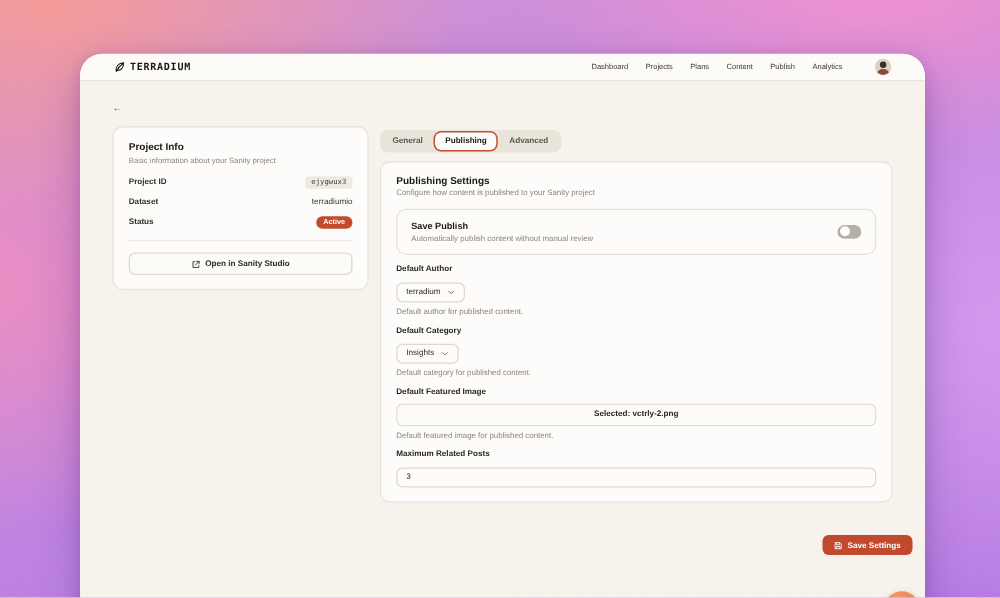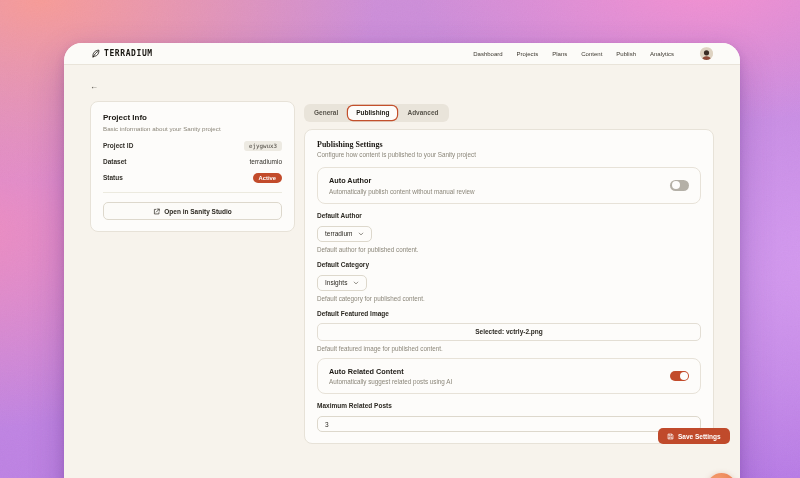--- a/index.html
+++ b/index.html
@@ -61,21 +61,21 @@
     font-size:6.5px; font-weight:bold; color:#2c2922;
   }
 
   
   .right-col { flex:1; margin-left:9px; }
   .tabs { display:inline-flex; background:#e9e4da; border-radius:6px; padding:2px; gap:2px; }
   .tab { font-size:6.5px; font-weight:bold; color:#59554c; padding:3px 8px 3.5px; border-radius:5px; cursor:pointer; }
   .tab.active { background:#fdfcfa; color:#1d1a14; box-shadow:0 0 0 1.2px #c3502c; }
 
   .panel { margin-top:7px; padding:10px 12px 11px; }
-  .sec-title { font-size:8px; font-weight:bold; color:#1c1914;font-family:Liberation Serif, serif; }
+  .sec-title { font-size:8px; font-weight:bold; color:#1c1914; }
   .sec-sub { font-size:6.3px; color:#8b8679; margin:2.5px 0 9px; }
 
   .toggle-card { border:1px solid #e7e2d8; border-radius:8px; padding:8px 11px; display:flex; align-items:center; justify-content:space-between; background:#fdfcfa; }
   .tc-title { font-size:7.3px; font-weight:bold; color:#1c1914; }
   .tc-desc { font-size:6.3px; color:#8b8679; margin-top:2.5px; }
   .switch { width:19px; height:10.5px; border-radius:6px; background:#b4b0a7; position:relative; flex:0 0 auto; cursor:pointer; }
   .switch .knob { position:absolute; top:1.2px; left:1.5px; width:8px; height:8px; border-radius:50%; background:#fdfdfc; }
   .switch.on { background:#c24b2b; }
   .switch.on .knob { left:auto; right:1.5px; }
 
@@ -179,21 +179,21 @@
           <span class="tab active">Publishing</span>
           <span class="tab">Advanced</span>
         </div>
 
         <div class="card panel">
           <div class="sec-title">Publishing Settings</div>
           <div class="sec-sub">Configure how content is published to your Sanity project</div>
 
           <div class="toggle-card">
             <div>
-              <div class="tc-title">Auto Author</div>
+              <div class="tc-title">Save Publish</div>
               <div class="tc-desc">Automatically publish content without manual review</div>
             </div>
             <span class="switch">
                 <span class="knob"></span>
               </span>
           </div>
 
           <div class="f-label">Default Author</div>
           <span class="select">
             <span>terradium</span>
@@ -209,29 +209,20 @@
             <svg width="6" height="6" viewBox="0 0 10 10">
                 <path d="M2 3.5 L5 6.5 L8 3.5" fill="none" stroke="#6d6960" stroke-width="1.3" stroke-linecap="round"></path>
               </svg>
           </span>
           <div class="help">Default category for published content.</div>
 
           <div class="f-label">Default Featured Image</div>
           <button class="img-btn">Selected: vctrly-2.png</button>
           <div class="help">Default featured image for published content.</div>
 
-          <div class="toggle-card mt6">
-            <div>
-              <div class="tc-title">Auto Related Content</div>
-              <div class="tc-desc">Automatically suggest related posts using AI</div>
-            </div>
-            <span class="switch on">
-                <span class="knob"></span>
-              </span>
-          </div>
 
           <div class="f-label">Maximum Related Posts</div>
           <input class="num-input" type="text" value="3" style="">
           
         </div>
       </div>
     </div>
   </div>
 
   <button class="save-btn">

